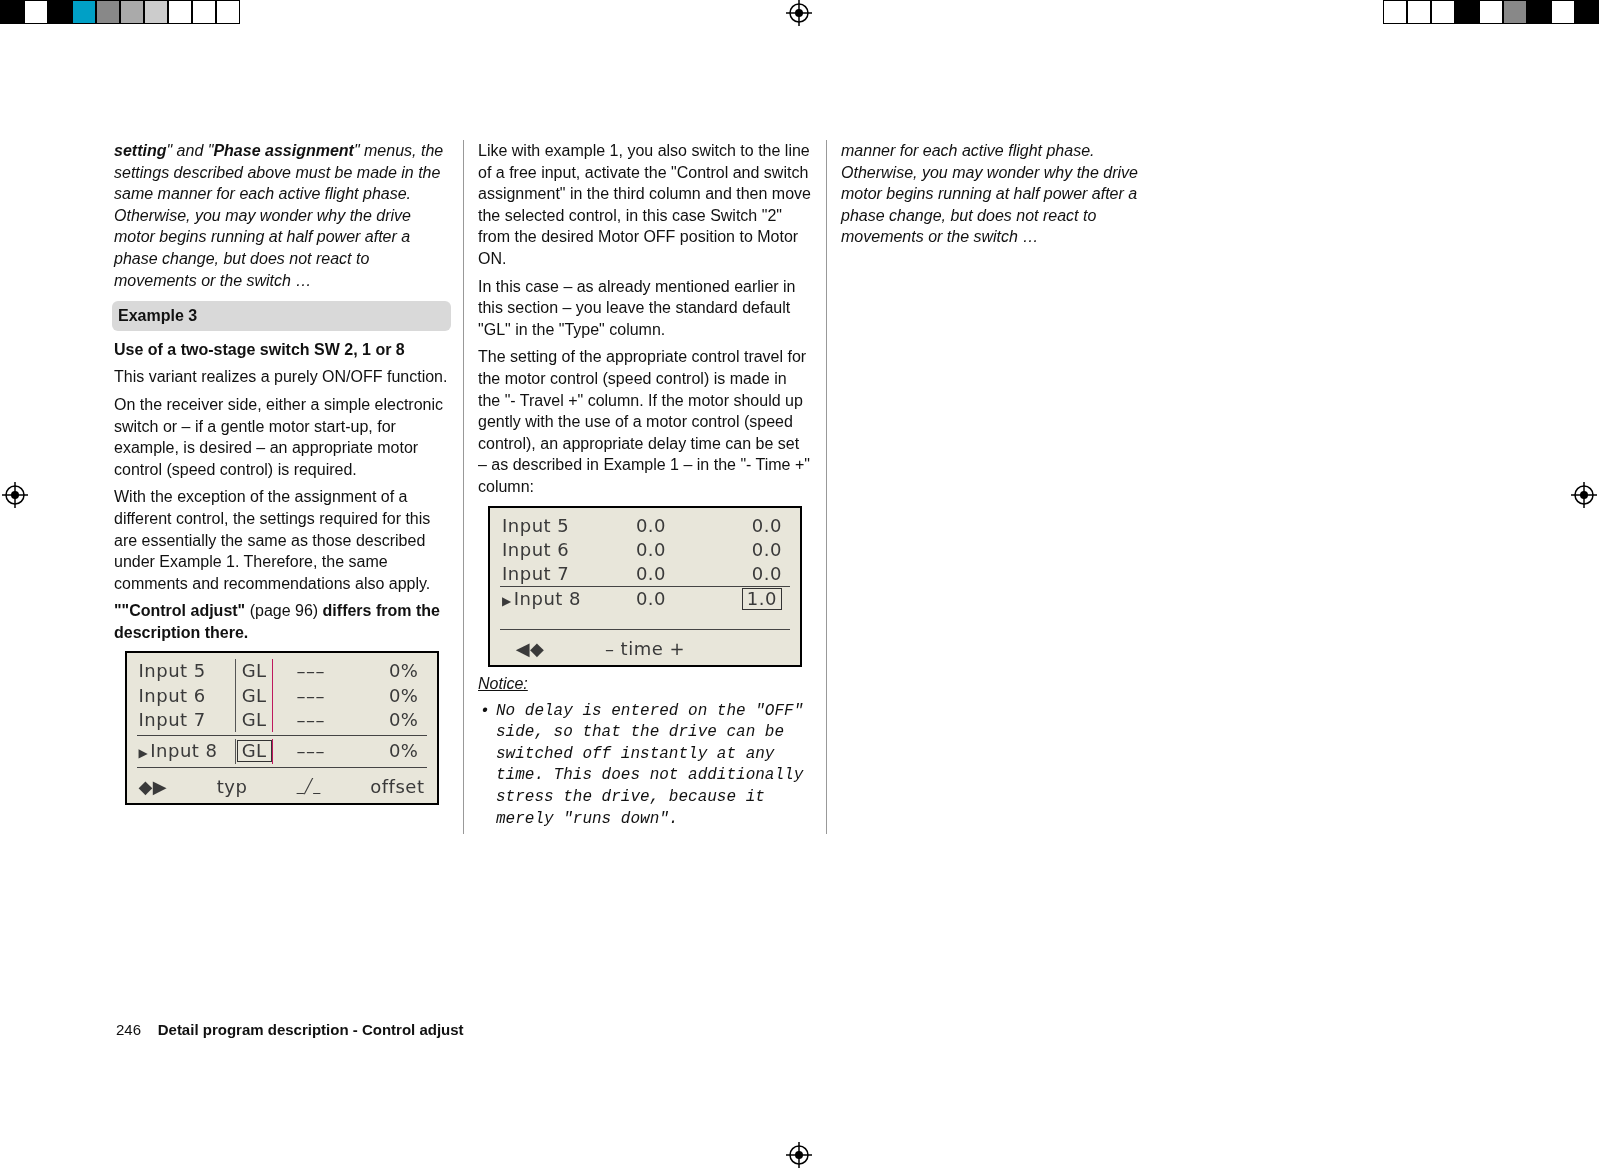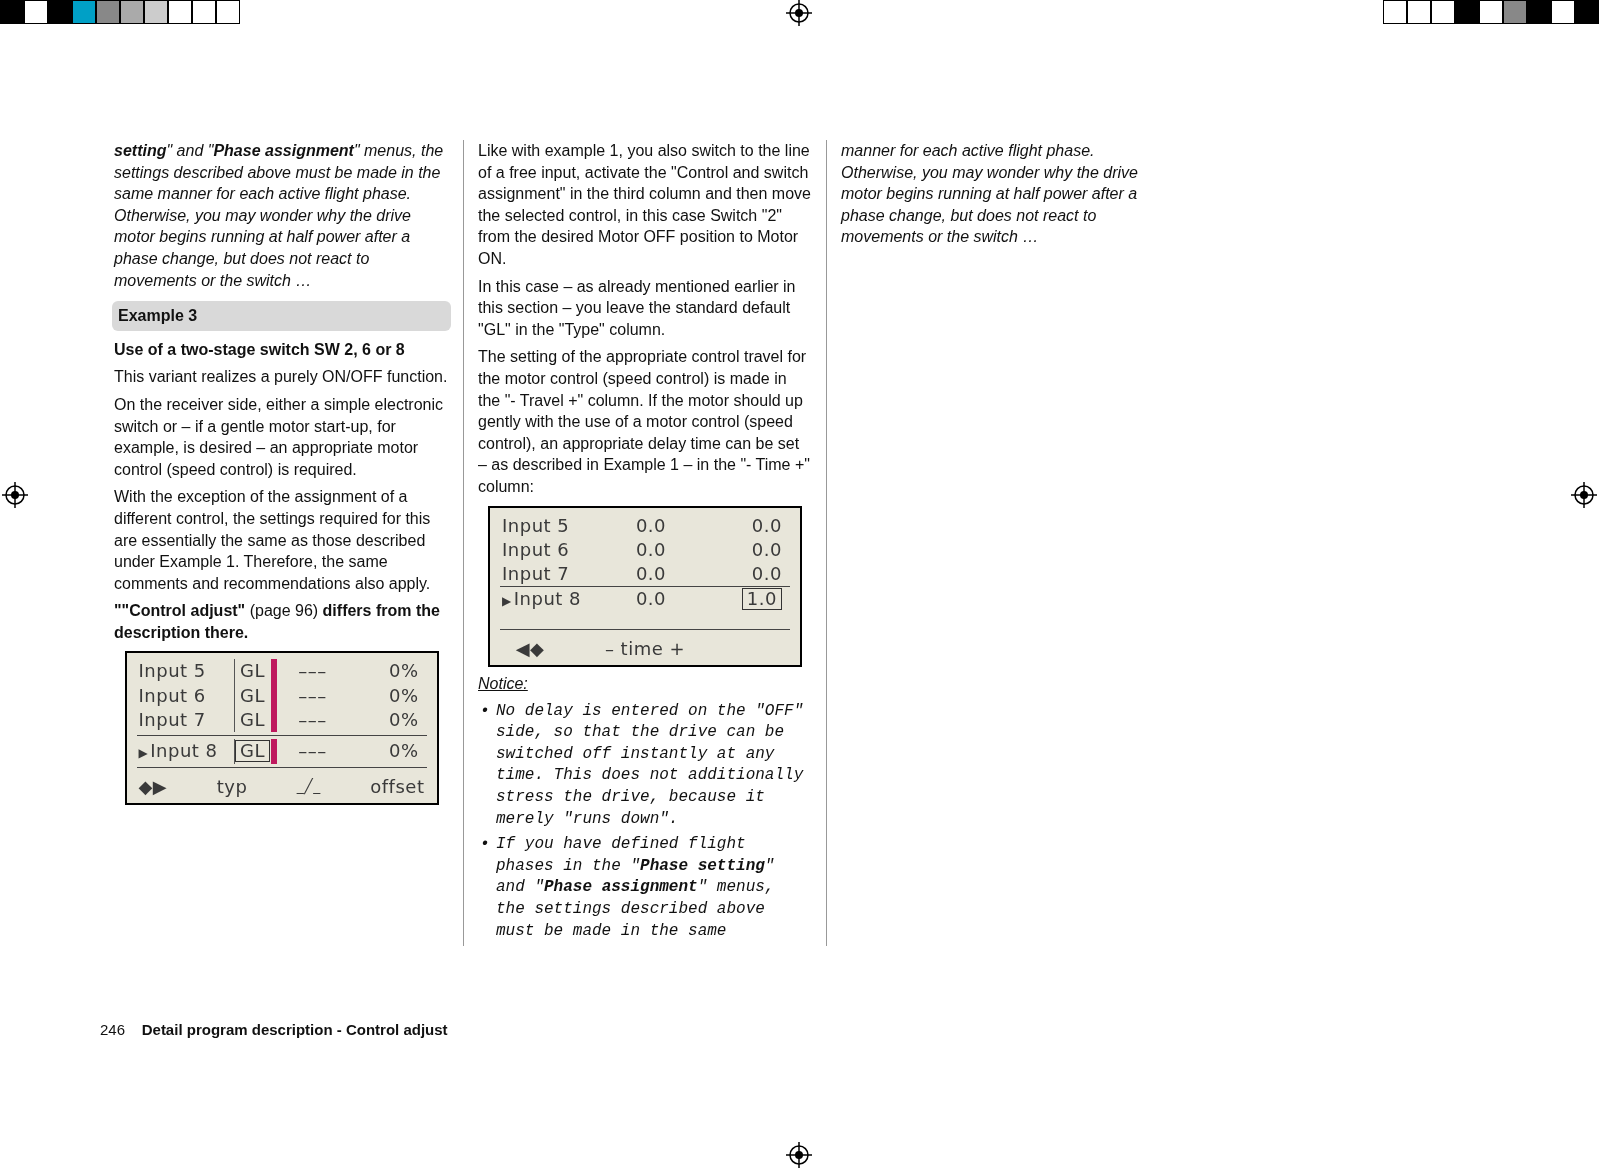--- a/index.html
+++ b/index.html
@@ -82,33 +82,33 @@
     font-family: "DejaVu Sans", Arial, sans-serif;
     color:#3a3a3a;
     width: 290px;
     margin: 8px auto 6px auto;
     padding: 6px 10px 4px 10px;
     font-size: 18px;
     letter-spacing: 0.5px;
   }
   .lcd-row { display:flex; justify-content:space-between; align-items:flex-start; padding:0 2px; }
   .lcd-c1 { width:88px; display:flex; }
-  .lcd-c2 { width:36px; text-align:center; border-left:1px solid #555; border-right:6px solid #be185d;}
+  .lcd-c2 { width:36px; text-align:center; border-left:1px solid #555; border-right:1px solid #be185d;}
   .lcd-c3 { width:58px; text-align:center; }
   .lcd-c4 { width:70px; text-align:right; padding-right:6px;}
   .lcd-sel { border:1.5px solid #333; padding:0 4px; display:inline-block; line-height:1.1;}
   .lcd-sep { border-top:1.5px solid #444; margin:3px 0;}
   .lcd-foot { display:flex; justify-content:space-between; align-items:center; padding:4px 2px 0 2px; font-size:18px;}
   .lcd2 .lcd-c1 { width:96px; }
   .lcd2 .lcd-c3 { width:68px; }
   .lcd2 .lcd-c4 { width:78px; }
   .arrow-vert::before { content:"\25B6"; font-size:12px; margin-right:2px;}
   .footer {
     position:absolute;
-    left: 100px;
+    left: 116px;
     bottom: 130px;
     font-size: 15px;
   }
   ul.notice { list-style: none; padding-left: 0; margin:4px 0;}
   ul.notice li { position:relative; padding-left:18px; margin-bottom:4px;font-family:Liberation Mono, monospace;}
   ul.notice li::before { content:"•"; position:absolute; left:2px; top:0; }
 </style>
 </head>
 <body>
 
@@ -175,21 +175,21 @@
 
   <div class="content">
 
     <div class="col">
       <p class="italic">
         <span class="bold">setting</span><span>" and "</span><span class="bold">Phase assignment</span><span>" menus, the settings described above must be made in the same manner for each active flight phase. Otherwise, you may wonder why the drive motor begins running at half power after a phase change, but does not react to movements or the switch …</span>
       </p>
 
       <div class="ex-head">Example 3</div>
 
-      <p class="bold">Use of a two-stage switch SW 2, 6 or 8</p>
+      <p class="bold">Use of a two-stage switch SW 2, 1 or 8</p>
       <p>This variant realizes a purely ON/OFF function.</p>
       <p>On the receiver side, either a simple electronic switch or – if a gentle motor start-up, for example, is desired – an appropriate motor control (speed control) is required.</p>
       <p>With the exception of the assignment of a different control, the settings required for this are essentially the same as those described under Example 1. Therefore, the same comments and recommendations also apply.</p>
 
       <p>
         <span class="bold">"</span><span class="bold">"Control adjust"</span><span> (page 96) </span><span class="bold">differs from the description there.</span>
       </p>
 
       <div class="lcd">
         <div class="lcd-row">
@@ -263,23 +263,20 @@
         <div class="lcd-sep"></div>
         <div class="lcd-foot" style="justify-content:center; gap:30px;">
           <span style="position:absolute; margin-left:-230px;">◀◆</span>
           <span>– time +</span>
         </div>
       </div>
 
       <p class="italic" style="text-decoration:underline;">Notice:</p>
       <ul class="notice italic">
         <li>No delay is entered on the "OFF" side, so that the drive can be switched off instantly at any time. This does not additionally stress the drive, because it merely "runs down".</li>
-        <li>
-          <span>If you have defined flight phases in the "</span><span class="bold">Phase setting</span><span>" and "</span><span class="bold">Phase assignment</span><span>" menus, the settings described above must be made in the same</span>
-        </li>
       </ul>
     </div>
 
     <div class="col">
       <p class="italic">manner for each active flight phase. Otherwise, you may wonder why the drive motor begins running at half power after a phase change, but does not react to movements or the switch …</p>
     </div>
 
   </div>
 
   <div class="footer">

